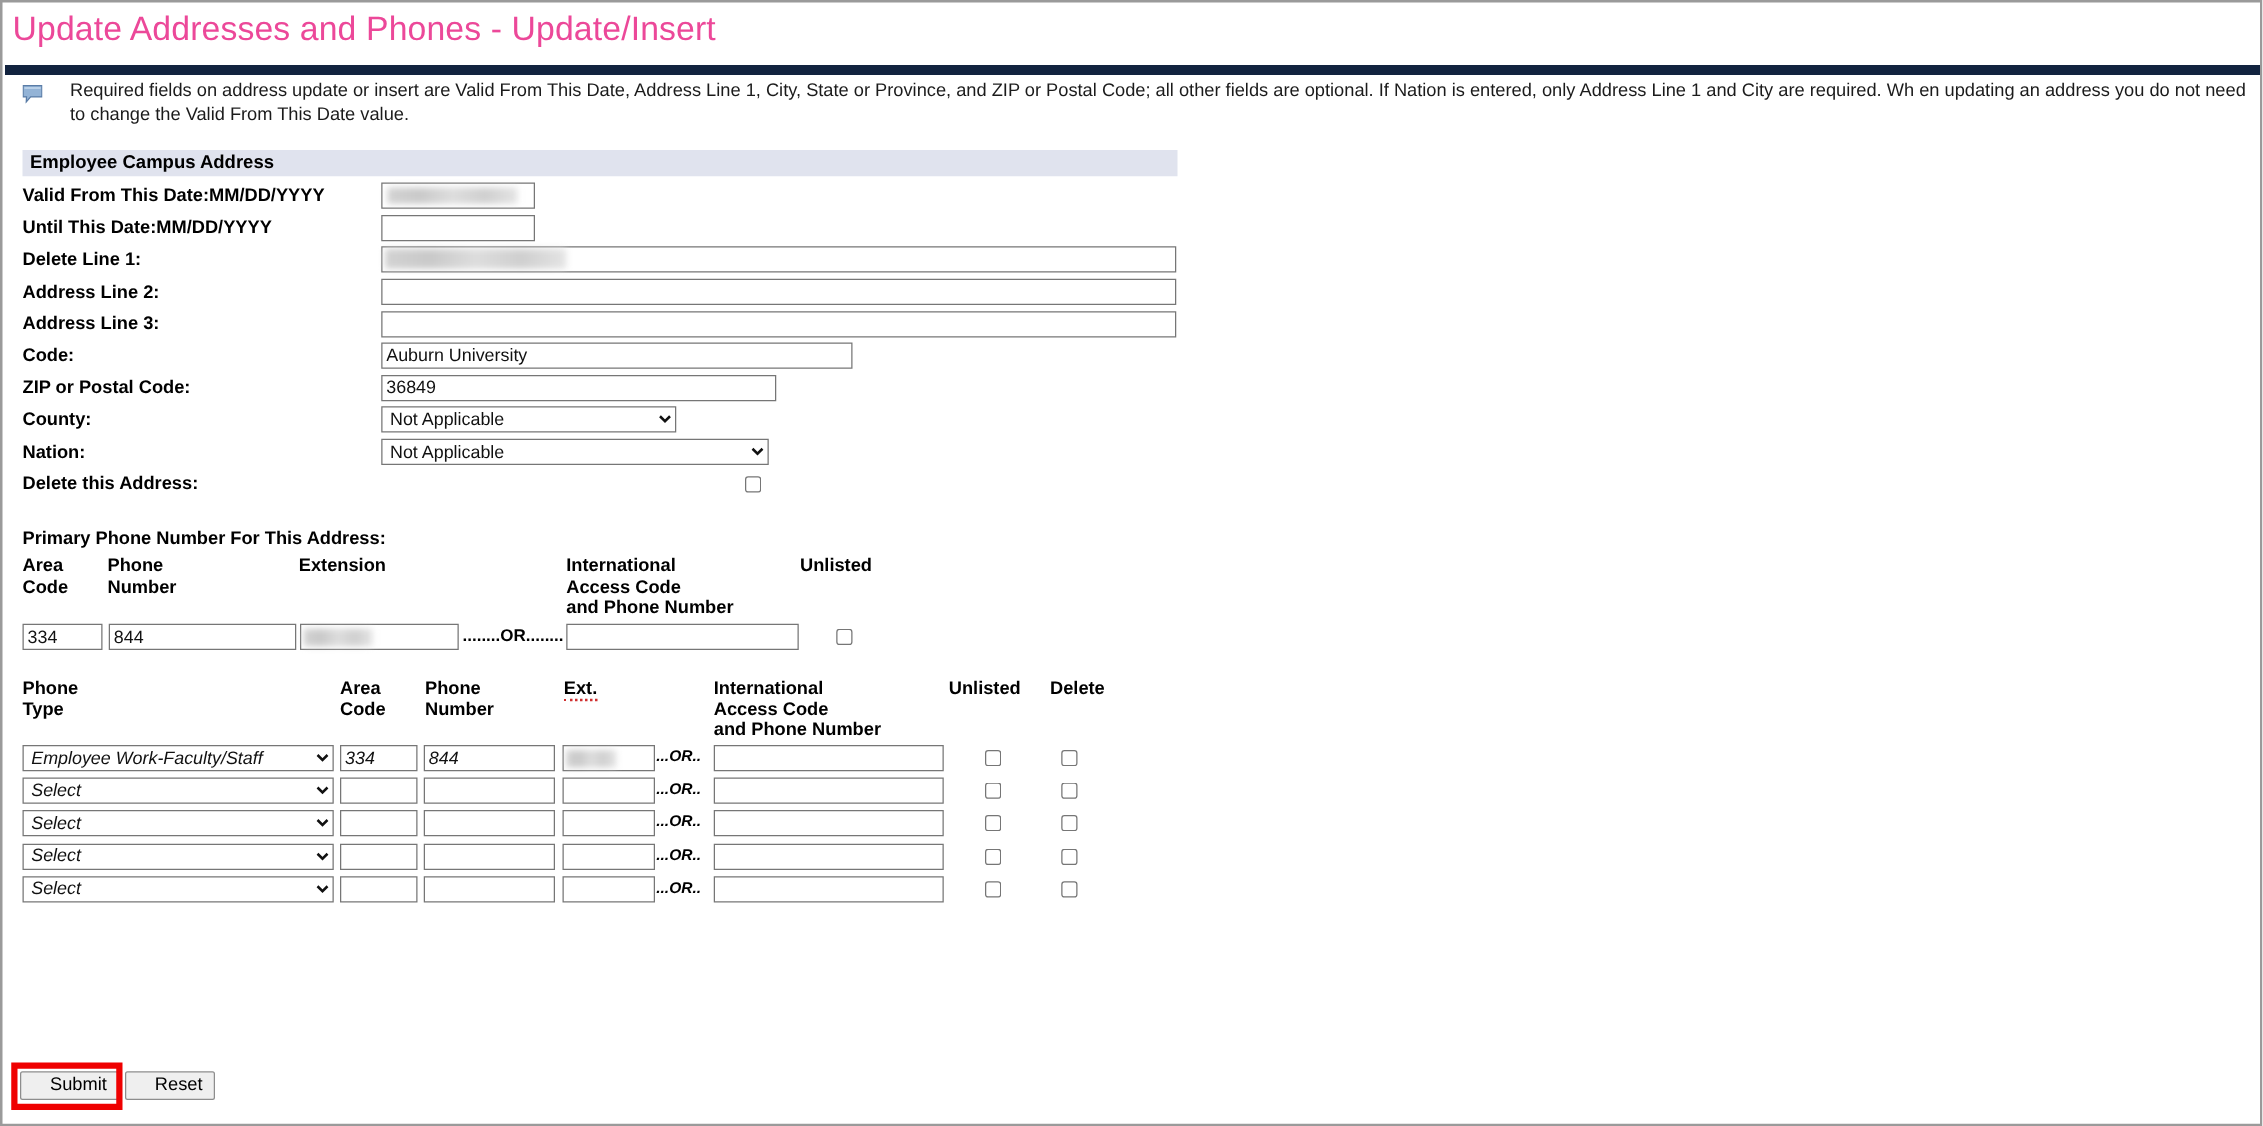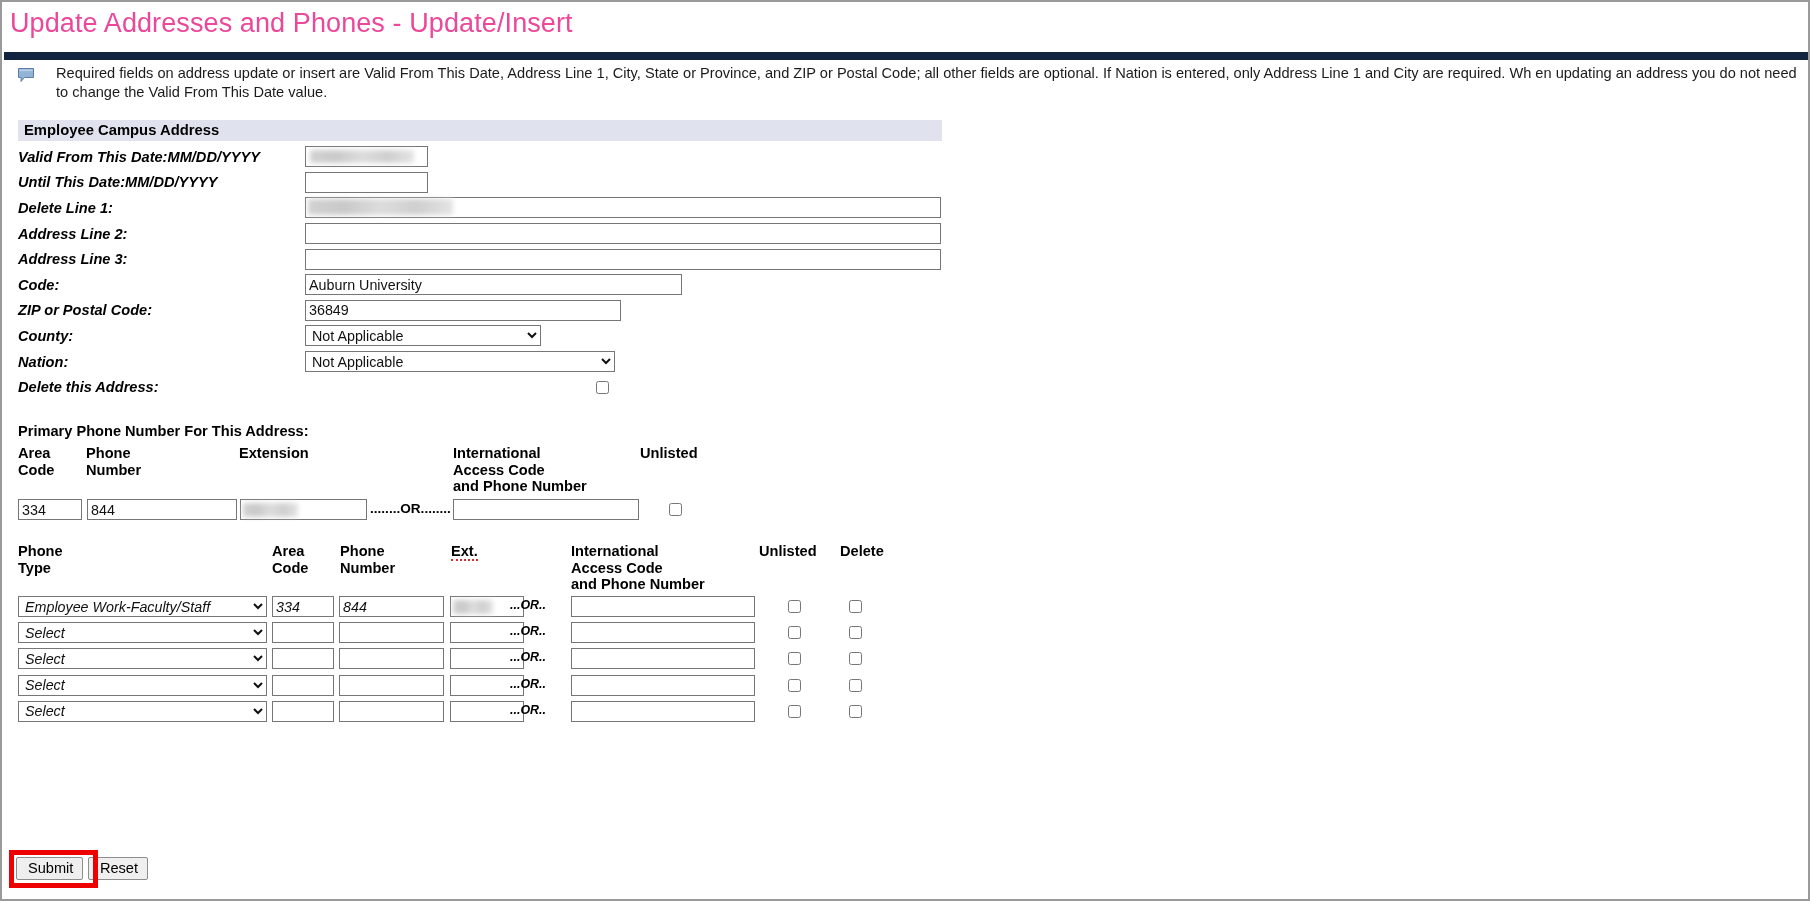--- a/index.html
+++ b/index.html
@@ -93,21 +93,21 @@
     display: flex;
     align-items: center;
     height: 25.6px;
   }
   .fld-label {
     font-size: 14.6px;
     font-weight: bold;
     white-space: nowrap;
     color: #000;
   }
-  .lbl-w { width: 287px; font-style: italic; }
+  .lbl-w { width: 287px; }
 
   input[type="text"] {
     font-family: "Liberation Sans", sans-serif;
     font-size: 14.3px;
     color: #111;
     border: 1px solid #767676;
     background: #fff;
     box-sizing: border-box;
     height: 21px;
     padding: 0 3px;
@@ -228,46 +228,45 @@
   .pt-row {
     position: relative;
     height: 26.2px;
   }
   .pt-row > * { position: absolute; top: 0; font-style: italic; }
   .ptc-type { left: 0px;   width: 249px; }
   .ptc-area { left: 254px; width: 62px; }
   .ptc-num  { left: 321px; width: 105px; }
   .ptc-ext  { left: 432px; width: 74px; }
   .ptc-or {
-    left: 488px;
+    left: 507px;
     top: 2px;
     width: 44px;
     font-size: 12.4px;
     font-weight: bold;
-    text-align: center;
     white-space: nowrap;
   }
   .ptc-intl { left: 553px; width: 184px; }
   .ptc-unl  { left: 770px; top: 4px; }
   .ptc-del  { left: 831px; top: 4px; }
 
   
   .btn-area {
     position: absolute;
     left: 14px;
     top: 855px;
   }
   .btn {
     font-family: "Liberation Sans", sans-serif;
     font-size: 14.6px;
     color: #000;
     background: #efefef;
     border: 1px solid #8d8d8d;
     border-radius: 2px;
-    padding: 2px 9px 3px 11px;
+    padding: 2px 9px 3px 23px;
     cursor: pointer;
   }
   .btn-highlight {
     position: absolute;
     left: 7px;
     top: 848px;
     width: 89px;
     height: 38px;
     border: 5px solid #ef0000;
     box-sizing: border-box;

